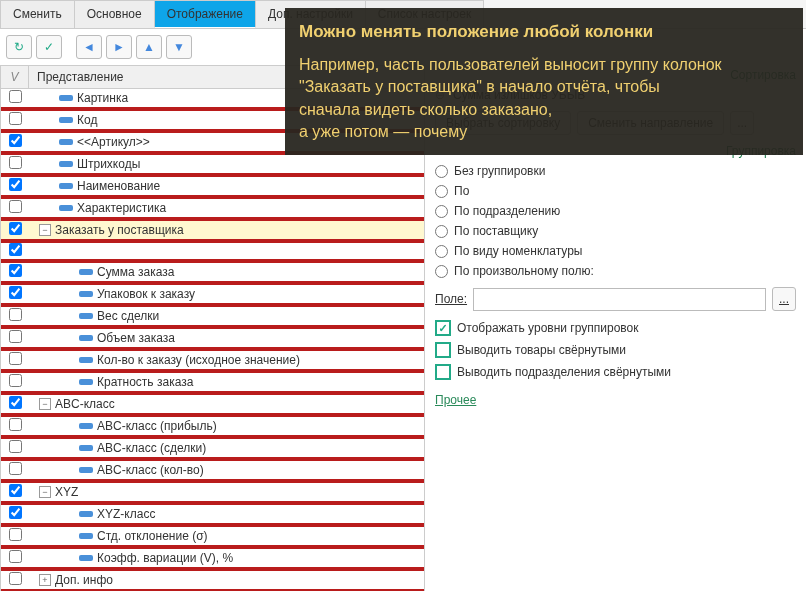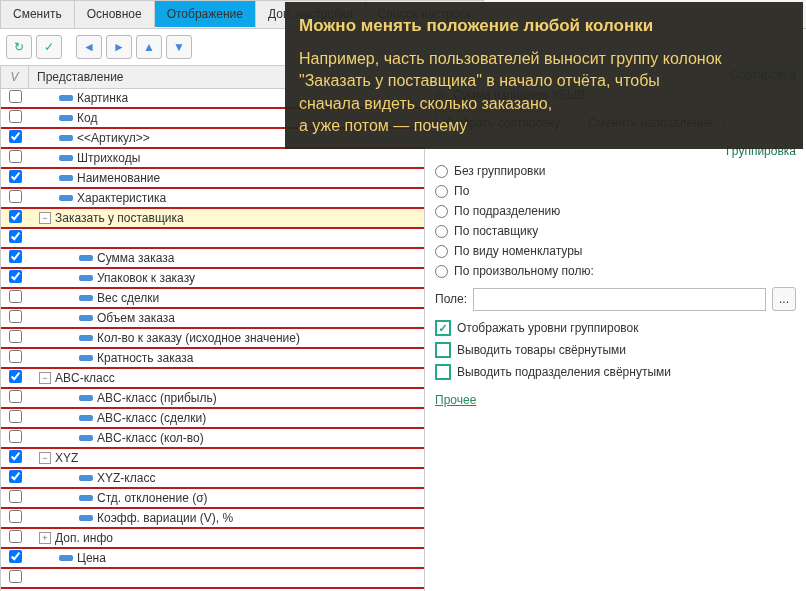--- a/index.html
+++ b/index.html
@@ -9,39 +9,39 @@
 .tab.active { background: #0ea5e9; border-bottom: 1px solid #fff; position: relative; z-index: 1; }
 .toolbar { display: flex; gap: 4px; padding: 6px; align-items: center; }
 .tbtn { width: 26px; height: 24px; border: 1px solid #bbb; background: #f8f8f8; border-radius: 3px; display: flex; align-items: center; justify-content: center; cursor: pointer; }
 .tbtn.help { width: auto; padding: 0 10px; display: flex; gap: 4px; }
 .content { display: flex; height: calc(100% - 60px); }
 .left { width: 425px; border: 1px solid #ccc; overflow-y: auto; }
 .right { flex: 1; padding: 0 10px; overflow-y: auto; }
 .tree-header { display: flex; background: #f0f0f0; border-bottom: 1px solid #ccc; }
 .tree-header .col-v { width: 28px; text-align: center; padding: 4px; border-right: 1px solid #ccc; color: #888; font-style: italic; }
 .tree-header .col-n { flex: 1; padding: 4px 8px; }
-.tree-row { display: flex; align-items: center; border-bottom: 2px solid #b91c1c; min-height: 20px; }
+.tree-row { display: flex; align-items: center; border-bottom: 4px solid #b91c1c; min-height: 20px; }
 .tree-row.highlight { background: #fff8d0; }
 .tree-row .check { width: 28px; text-align: center; }
 .tree-row .check input { margin: 0; }
 .tree-row .rest { flex: 1; display: flex; align-items: center; gap: 4px; padding: 2px 0; }
 .expand { width: 12px; height: 12px; border: 1px solid #999; display: flex; align-items: center; justify-content: center; font-size: 9px; line-height: 1; cursor: pointer; color: #666; background: #fff; }
 .spacer { display: inline-block; }
 .field-icon { width: 14px; height: 6px; background: #4a90d9; border-radius: 2px; display: inline-block; }
 .label { white-space: nowrap; }
-.overlay { position: absolute; top: 2px; left: 285px; width: 518px; background: rgba(40,38,32,0.95); color: #f0d070; padding: 12px 14px; font-size: 16px; line-height: 1.4; z-index: 100; }
+.overlay { position: absolute; top: 8px; left: 285px; width: 518px; background: rgba(40,38,32,0.95); color: #f0d070; padding: 12px 14px; font-size: 16px; line-height: 1.4; z-index: 100; }
 .overlay .title { font-weight: bold; margin-bottom: 10px; font-size: 17px; }
 .sort-item { padding: 3px 0 3px 18px; position: relative; }
 .sort-item::before { content: "⊖"; position: absolute; left: 0; color: #888; }
 .btn-row { display: flex; gap: 6px; margin: 6px 0; }
 .btn { border: 1px solid #bbb; background: #f8f8f8; padding: 4px 10px; border-radius: 3px; font-size: 12px; cursor: pointer; }
 .btn.small { padding: 4px 6px; }
 .radio-row { display: flex; align-items: center; gap: 6px; padding: 3px 0; }
 .radio-row input[type=radio] { margin: 0; }
-.field-row { display: flex; align-items: center; gap: 6px; margin: 6px 0; }
+.field-row { display: flex; align-items: center; gap: 6px; margin: 6px 0; text-decoration: underline; }
 .field-row input[type=text] { flex: 1; border: 1px solid #bbb; padding: 3px; }
 .check-row { display: flex; align-items: center; gap: 6px; padding: 3px 0; }
 .check-row .chk { width: 16px; height: 16px; border: 2px solid #2a8; display: flex; align-items: center; justify-content: center; color: #2a8; font-weight: bold; font-size: 11px; }
 .check-row .chk.empty { border-color: #2a8; }
 .link { color: #2a8a5a; text-decoration: underline; cursor: pointer; margin-top: 10px; display: inline-block; }
 .section-title { font-weight: normal; color: #1a7a4a; padding: 3px 0; text-align: right; }
 </style>
 </head>
 <body>
 

